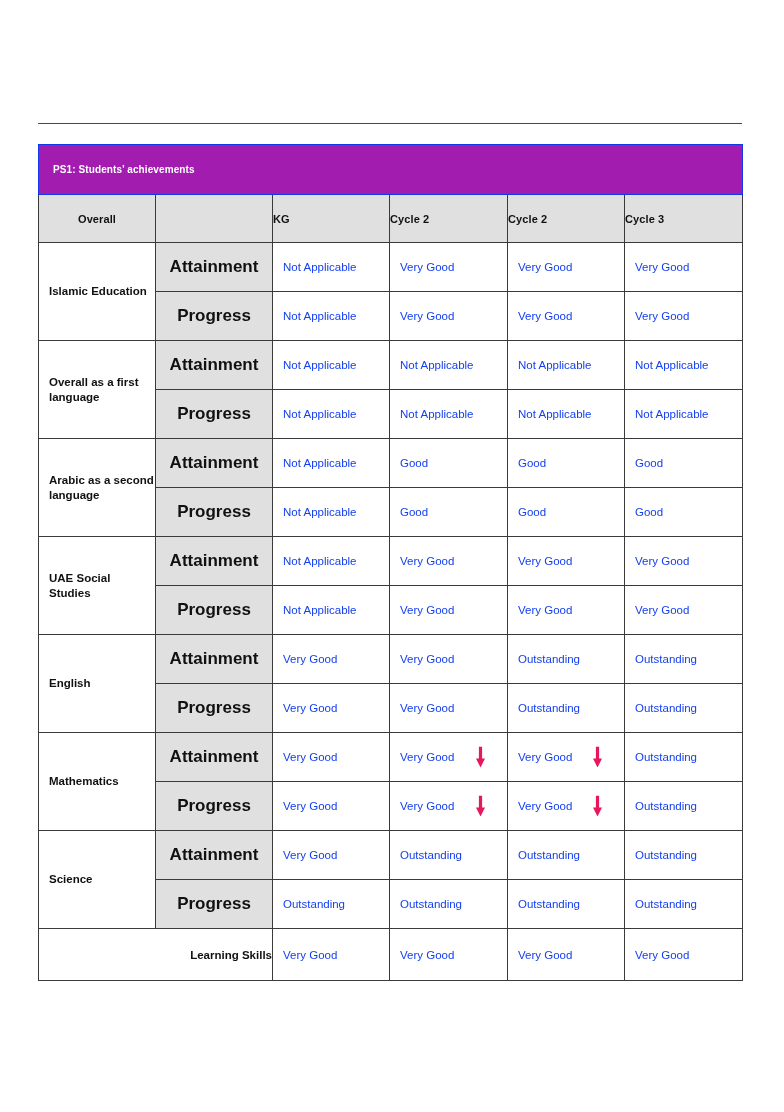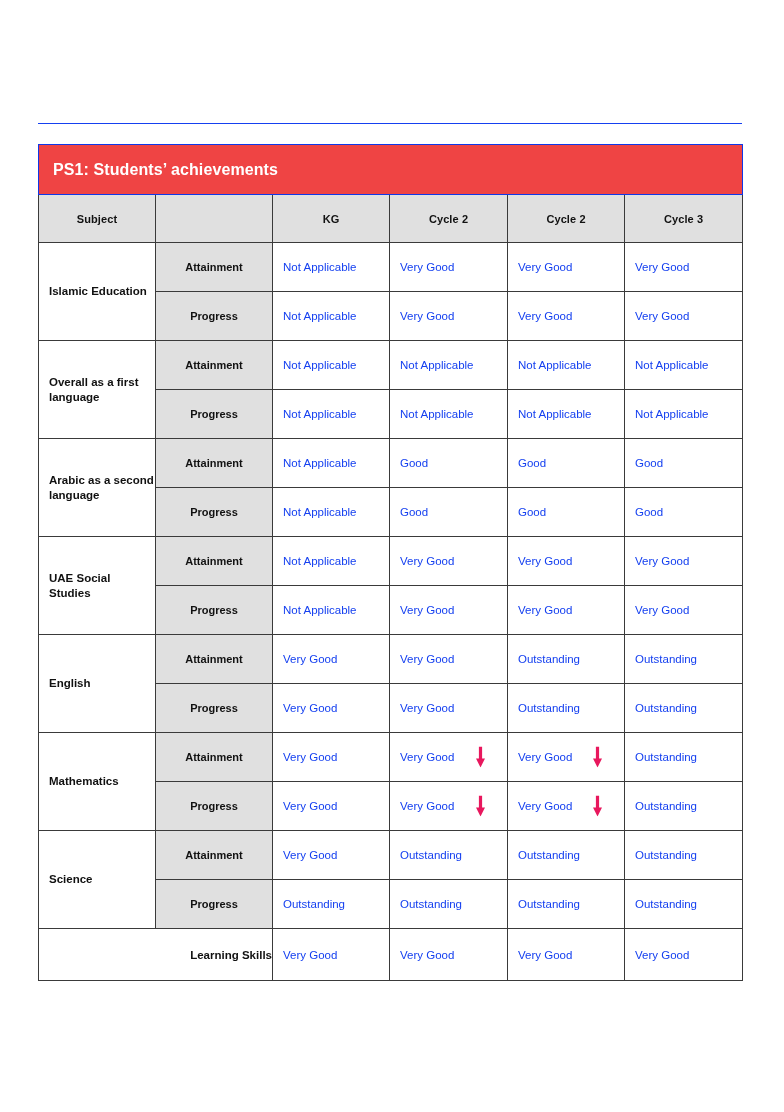--- a/index.html
+++ b/index.html
@@ -52,56 +52,55 @@
     border-collapse: collapse;
     table-layout: fixed;
   }
   .perf-table td, .perf-table th {
     border: 1px solid #3a3a3a;
     padding: 0;
     vertical-align: middle;
   }
 
   .section-head td {
-    background: #ef4444;
+    background: #a21caf;
     color: #ffffff;
-    font-size: 16px;
+    font-size: 10px;
     font-weight: 700;
     letter-spacing: 0.1px;
     height: 50px;
     padding: 0 14px;
     border-color: #0F38E8;
   }
 
   .col-head td {
     background: #E0E0E0;
     color: #111111;
     font-size: 11px;
     font-weight: 700;
-    text-align: center;
     height: 48px;
     letter-spacing: 0.1px;
   }
   .col-head td.subject-head {
     text-align: center;
   }
 
   td.subject-cell {
     background: #ffffff;
     color: #111111;
     font-size: 11.5px;
     font-weight: 700;
     padding: 0 0 0 10px;
     line-height: 15px;
     text-align: left;
   }
   td.aspect-cell {
     background: #E0E0E0;
     color: #111111;
-    font-size: 11px;
+    font-size: 17px;
     font-weight: 700;
     text-align: center;
     height: 49px;
   }
   td.judg-cell {
     background: #ffffff;
     color: #1540F0;
     font-size: 11.5px;
     font-weight: 400;
     height: 49px;
@@ -155,21 +154,21 @@
         <col class="c-kg">
       <col class="c-c1">
         <col class="c-c2">
         <col class="c-c3">
     </colgroup>
     <tbody>
       <tr class="section-head">
         <td colspan="6">PS1: Students’ achievements</td>
       </tr>
       <tr class="col-head">
-        <td class="subject-head">Subject</td>
+        <td class="subject-head">Overall</td>
         <td></td>
         <td>KG</td>
         <td>Cycle 2</td>
         <td>Cycle 2</td>
         <td>Cycle 3</td>
       </tr>
 
     <tr>
           <td class="subject-cell" rowspan="2">Islamic Education</td>
           <td class="aspect-cell">Attainment</td>

